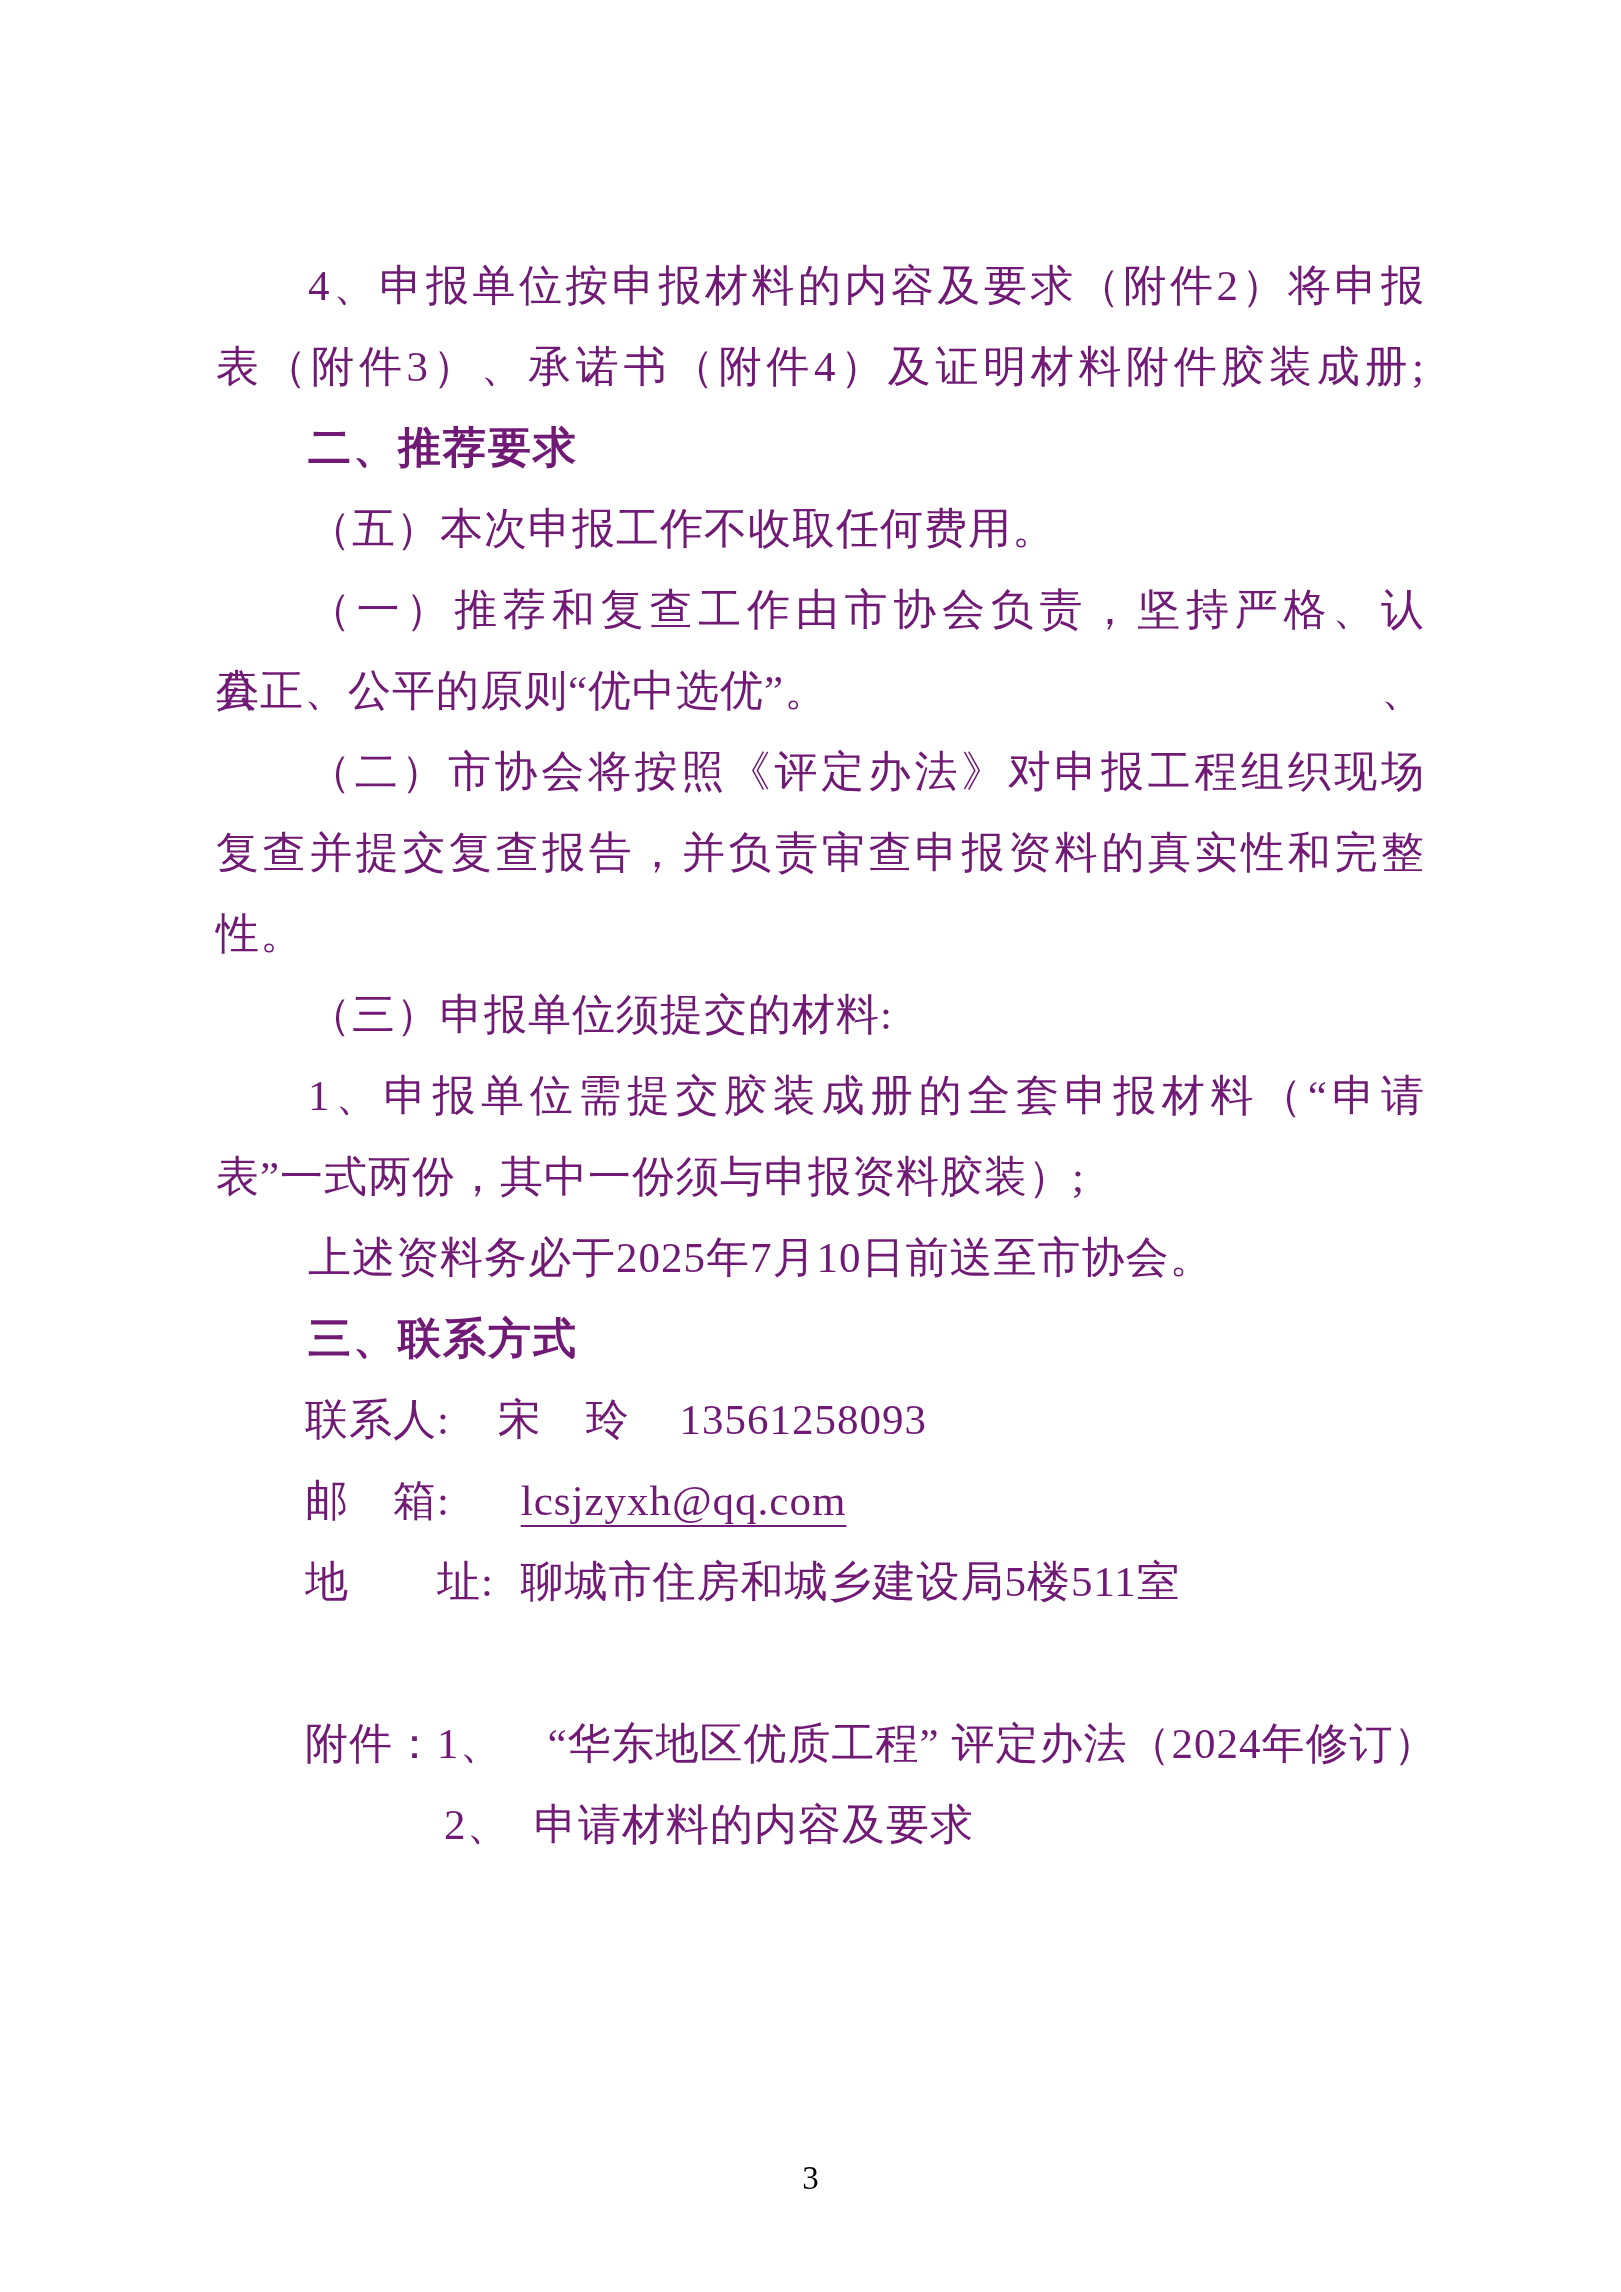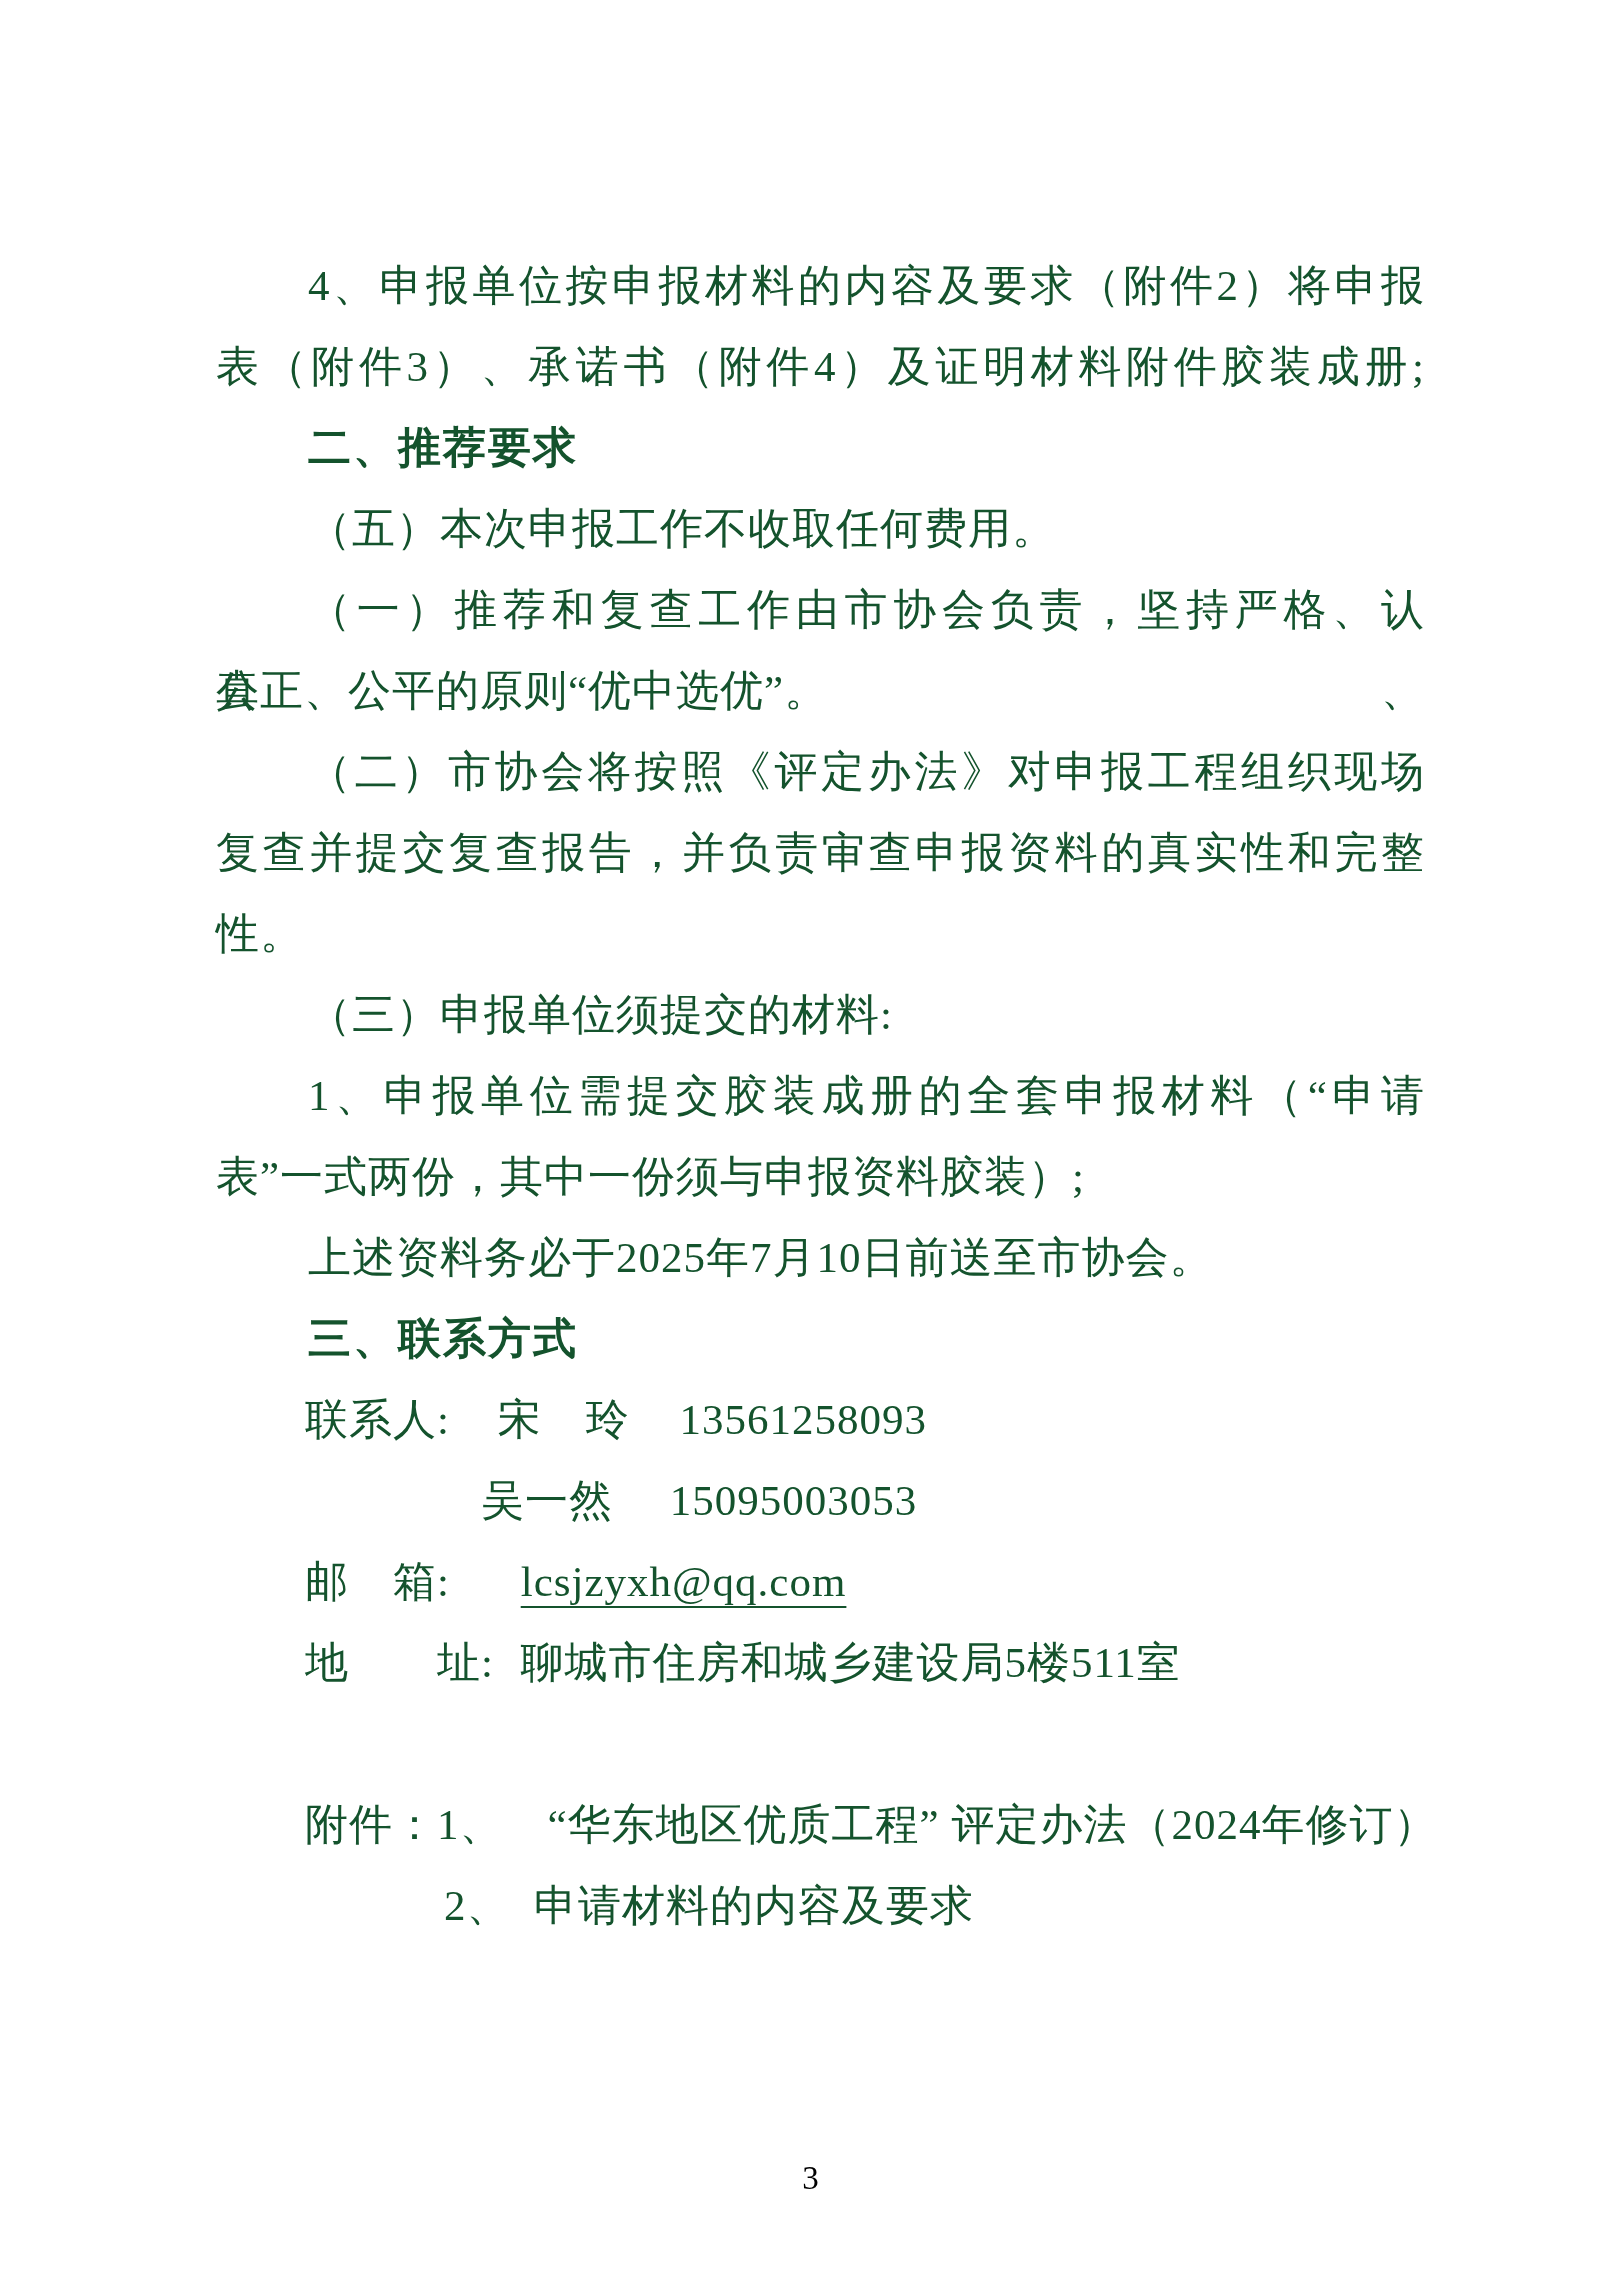--- a/index.html
+++ b/index.html
@@ -15,21 +15,21 @@
     position: absolute;
     top: 245px;
     left: 216px;
     width: 1210px;
   }
   .line {
     height: 81px;
     line-height: 81px;
     font-size: 43px;
     font-family: "Liberation Serif", "DejaVu Serif", serif;
-    color: #14532d;
+    color: #701a75;
     letter-spacing: 1px;
     white-space: nowrap;
   }
   
   .jfy {
     white-space: normal;
     text-align: justify;
     text-align-last: justify;
     letter-spacing: 2px;
   }
@@ -89,24 +89,20 @@
     <div class="line">表”一式两份，其中一份须与申报资料胶装）;</div>
     <div class="line ind">上述资料务必于2025年7月10日前送至市协会。</div>
     <div class="line ind hd">三、联系方式</div>
 
     <div class="line">
       <span class="ml91">联系人:</span>
       <span class="ml37">宋　玲</span>
       <span class="ml39">13561258093</span>
     </div>
 
-    <div class="line">
-      <span class="ml270">吴一然</span>
-      <span class="ml46">15095003053</span>
-    </div>
 
     <div class="line">
       <span class="ml91">邮　箱:</span>
       <span class="ml60 underline">lcsjzyxh@qq.com</span>
     </div>
 
     <div class="line">
       <span class="ml91">地　　址:</span>
       <span class="ml15">聊城市住房和城乡建设局5楼511室</span>
     </div>

